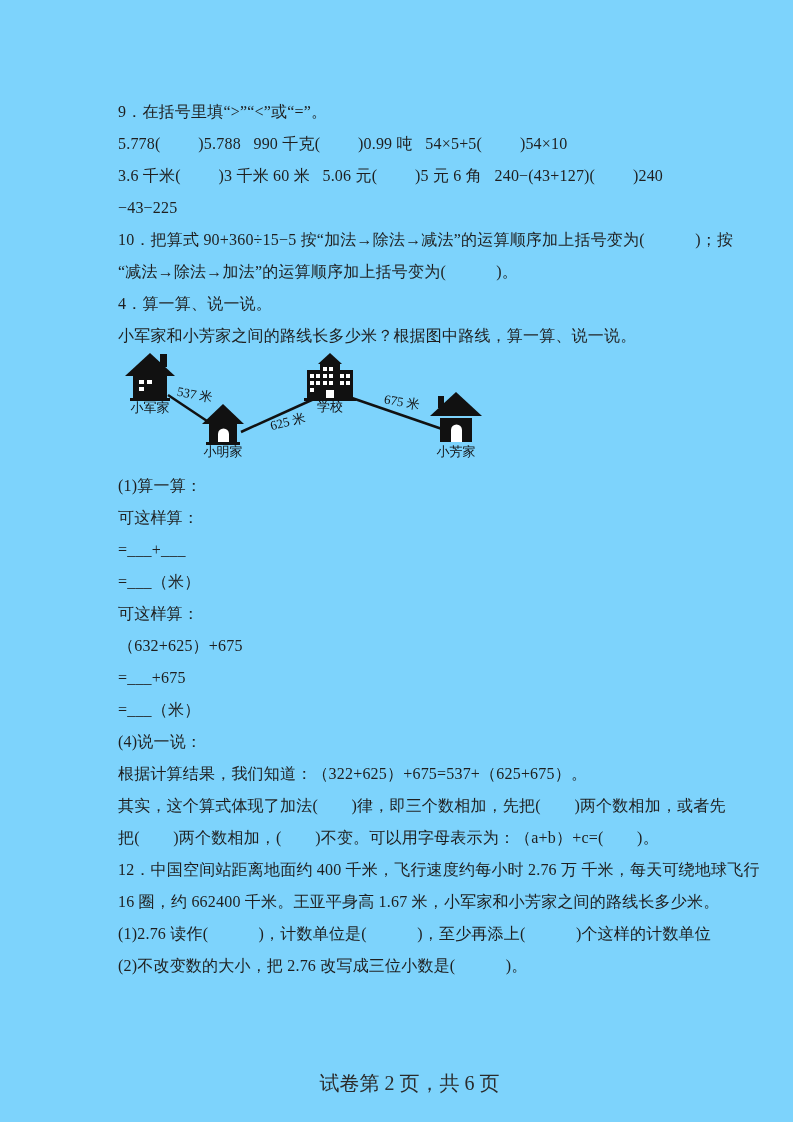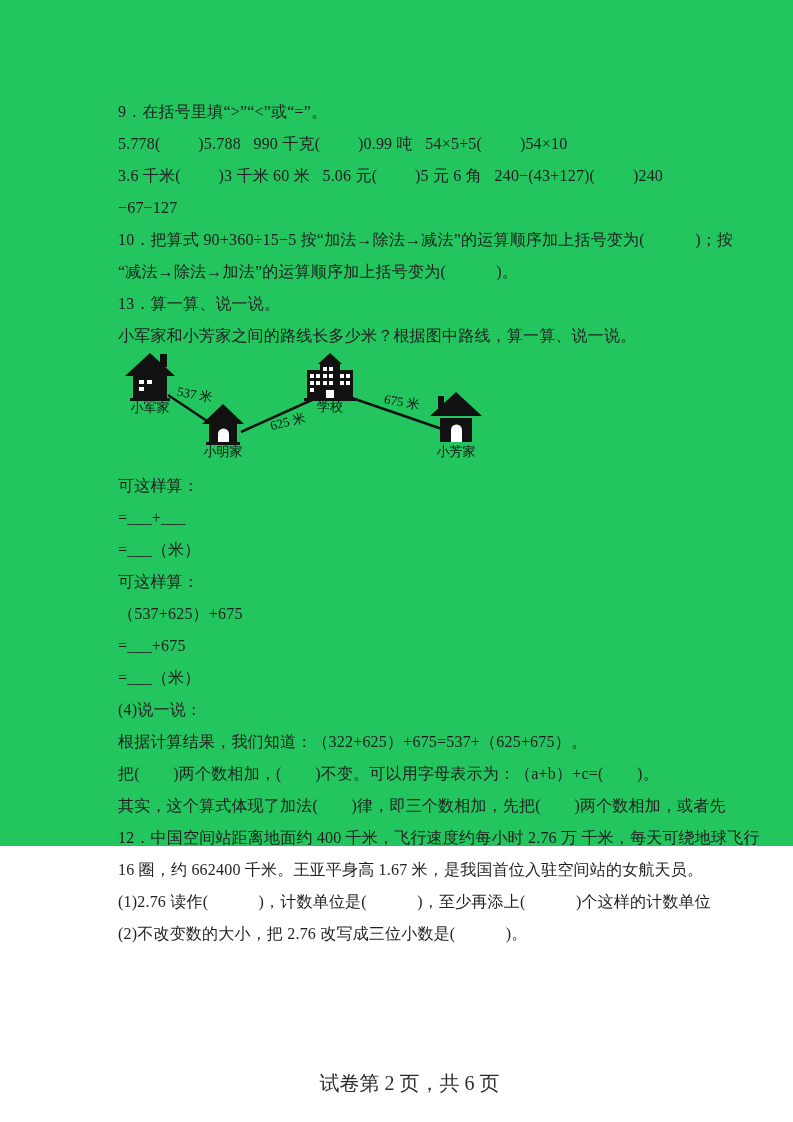--- a/index.html
+++ b/index.html
@@ -6,22 +6,22 @@
     margin: 0;
     padding: 0;
     background: #ffffff;
     width: 793px;
     height: 1122px;
     overflow: hidden;
   }
   .page {
     position: relative;
     width: 793px;
-    height: 846px;
-    background: #22c55e;
+    height: 1122px;
+    background: #7dd3fc;
     font-family: "Liberation Serif", "DejaVu Serif", serif;
     color: #1f1f1f;
   }
   .content {
     position: absolute;
     left: 118px;
     top: 96px;
     width: 562px;
   }
   .line {
@@ -66,26 +66,26 @@
 </style>
 </head>
 <body>
 
 <div class="page">
   <main class="content">
 
     <div class="line">9．在括号里填“&gt;”“&lt;”或“=”。</div>
     <div class="line">5.778(         )5.788   990 千克(         )0.99 吨   54×5+5(         )54×10</div>
     <div class="line">3.6 千米(         )3 千米 60 米   5.06 元(         )5 元 6 角   240−(43+127)(         )240</div>
-    <div class="line">−67−127</div>
+    <div class="line">−43−225</div>
 
     <div class="line">10．把算式 90+360÷15−5 按“加法→除法→减法”的运算顺序加上括号变为(            )；按</div>
     <div class="line">“减法→除法→加法”的运算顺序加上括号变为(            )。</div>
 
-    <div class="line">13．算一算、说一说。</div>
+    <div class="line">4．算一算、说一说。</div>
     <div class="line">小军家和小芳家之间的路线长多少米？根据图中路线，算一算、说一说。</div>
 
     <div class="diagram">
       <svg width="562" height="118" viewBox="0 0 562 118">
 
         <line class="route" x1="50" y1="43" x2="92" y2="71"></line>
         <line class="route" x1="123" y1="80" x2="196" y2="47"></line>
         <line class="route" x1="234" y1="46" x2="324" y2="77"></line>
 
         <g>
@@ -140,34 +140,35 @@
           <rect x="320" y="44" width="6" height="12"></rect>
           <polygon points="312,64 338,40 364,64"></polygon>
           <rect x="322" y="66" width="32" height="24"></rect>
           <circle class="w" cx="338.5" cy="78" r="5.5" fill="#ffffff"></circle>
           <rect class="w" x="333" y="78" width="11" height="12"></rect>
         </g>
         <text class="lbl" x="338" y="104" text-anchor="middle">小芳家</text>
       </svg>
     </div>
 
+    <div class="line">(1)算一算：</div>
     <div class="line">可这样算：</div>
     <div class="line">=___+___</div>
     <div class="line">=___（米）</div>
     <div class="line">可这样算：</div>
-    <div class="line">（537+625）+675</div>
+    <div class="line">（632+625）+675</div>
     <div class="line">=___+675</div>
     <div class="line">=___（米）</div>
 
     <div class="line">(4)说一说：</div>
     <div class="line">根据计算结果，我们知道：（322+625）+675=537+（625+675）。</div>
+    <div class="line">其实，这个算式体现了加法(        )律，即三个数相加，先把(        )两个数相加，或者先</div>
     <div class="line">把(        )两个数相加，(        )不变。可以用字母表示为：（a+b）+c=(        )。</div>
-    <div class="line">其实，这个算式体现了加法(        )律，即三个数相加，先把(        )两个数相加，或者先</div>
 
     <div class="line"><span>12．中国空间站距离地面约 400 千米，飞行速度约每小时 </span><span class="u">2.76 万</span><span> 千米，每天可绕地球飞行</span></div>
-    <div class="line"><span>16 圈，约 </span><span class="u">662400</span><span> 千米。王亚平身高 </span><span class="u">1.67</span><span> 米，是我国首位入驻空间站的女航天员。</span></div>
+    <div class="line"><span>16 圈，约 </span><span class="u">662400</span><span> 千米。王亚平身高 </span><span class="u">1.67</span><span> 米，小军家和小芳家之间的路线长多少米。</span></div>
     <div class="line">(1)2.76 读作(            )，计数单位是(            )，至少再添上(            )个这样的计数单位</div>
     <div class="line">(2)不改变数的大小，把 2.76 改写成三位小数是(            )。</div>
 
   </main>
 
   <div class="footer">试卷第 2 页，共 6 页</div>
 </div>
 
 </body></html>

